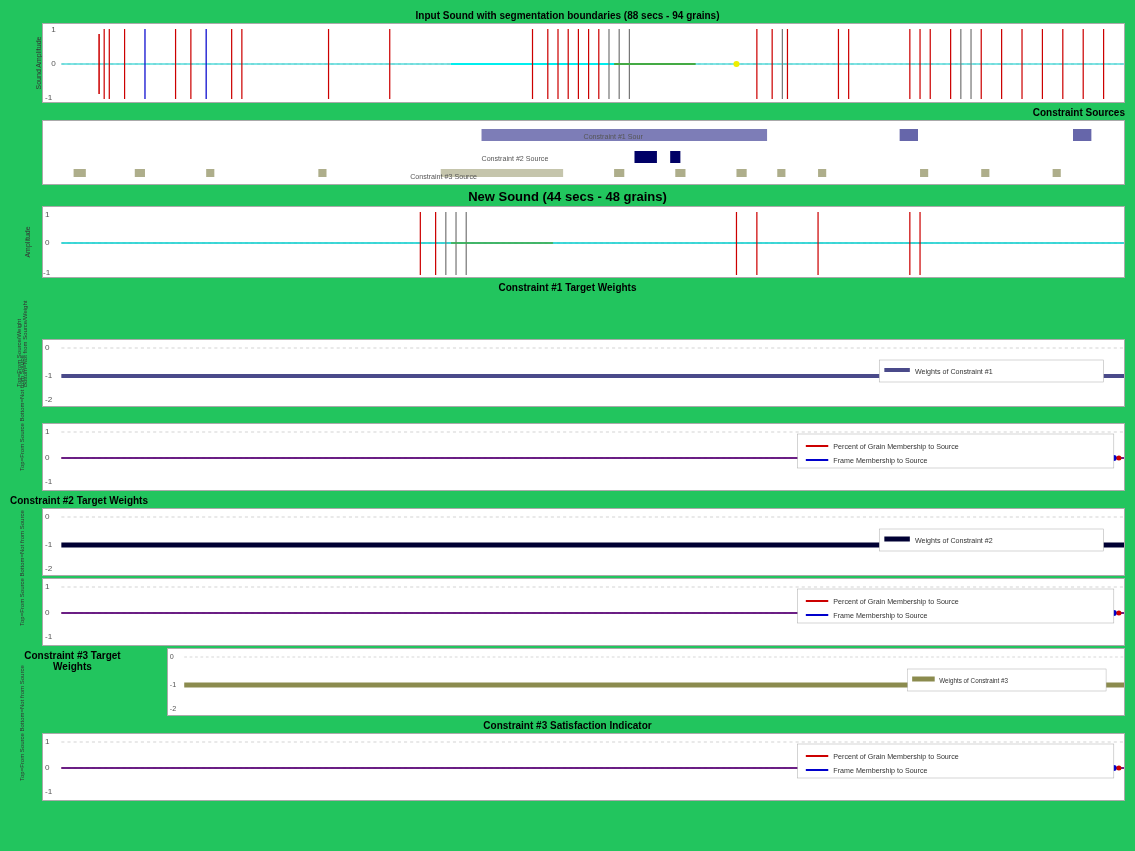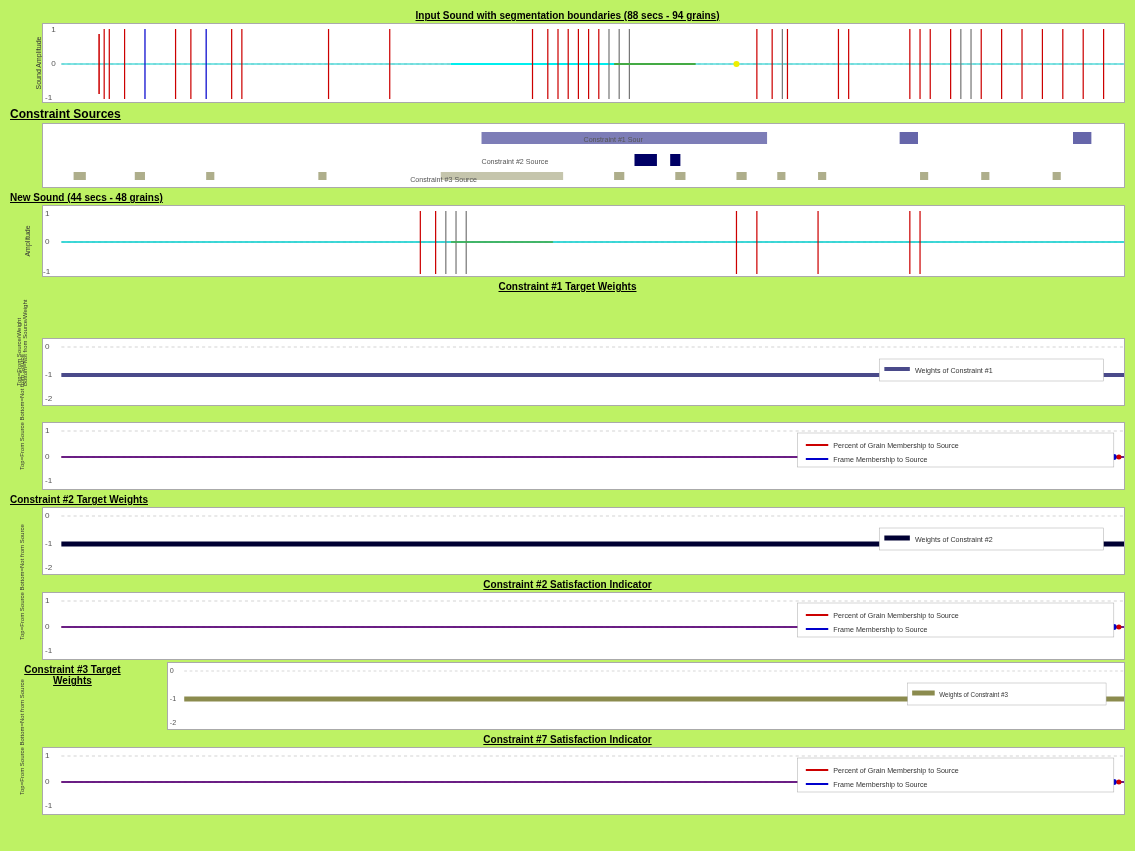--- a/index.html
+++ b/index.html
@@ -8,25 +8,24 @@
       font-family: Arial, sans-serif;
       width: 1135px;
       height: 851px;
       overflow: hidden;
       position: relative;
     }
 
     .main-container {
       width: 1135px;
       height: 851px;
-      background: #bef264;
+      background: #22c55e;
       display: flex;
       flex-direction: column;
       padding: 8px 10px;
-      text-decoration: underline;
     }
 
     svg {
       display: block;
     }
 
   </style>
 </head>
 <body>
 
@@ -99,21 +98,21 @@
           <line x1="980" y1="5" x2="980" y2="75" stroke="#cc0000" stroke-width="1.2"></line>
           <line x1="1000" y1="5" x2="1000" y2="75" stroke="#cc0000" stroke-width="1.2"></line>
           <line x1="1020" y1="5" x2="1020" y2="75" stroke="#cc0000" stroke-width="1.2"></line>
           <line x1="1040" y1="5" x2="1040" y2="75" stroke="#cc0000" stroke-width="1.2"></line>
         </svg>
       </div>
     </div>
   </div>
 
   <div style="display:flex; flex-direction:column; margin-bottom:2px;">
-    <div style="text-align:left; font-size:12px; font-weight:bold; padding:2px 0;">Constraint Sources</div>
+    <div style="text-align:right; font-size:10px; font-weight:bold; padding:2px 0;">Constraint Sources</div>
     <div style="display:flex; flex-direction:row;">
       <div style="width:32px; flex-shrink:0;"></div>
       <div style="flex:1; position:relative; border:1px solid #aaa; height:65px; background:#fff;">
         <svg width="100%" height="65" viewBox="0 0 1060 65" preserveAspectRatio="none">
 
           <rect x="430" y="8" width="280" height="12" fill="#6666aa" opacity="0.85"></rect>
           <text x="530" y="18" font-size="7" fill="#555">Constraint #1 Sour</text>
 
           <rect x="840" y="8" width="18" height="12" fill="#6666aa"></rect>
           <rect x="1010" y="8" width="18" height="12" fill="#6666aa"></rect>
@@ -135,21 +134,21 @@
           <rect x="860" y="48" width="8" height="8" fill="#8b8b5a" opacity="0.7"></rect>
           <rect x="920" y="48" width="8" height="8" fill="#8b8b5a" opacity="0.7"></rect>
           <rect x="990" y="48" width="8" height="8" fill="#8b8b5a" opacity="0.7"></rect>
           <text x="360" y="58" font-size="7" fill="#555">Constraint #3 Source</text>
         </svg>
       </div>
     </div>
   </div>
 
   <div style="display:flex; flex-direction:column; margin-bottom:2px;">
-    <div style="text-align:left; font-size:10px; font-weight:bold; padding:2px 0;">New Sound (44 secs - 48 grains)</div>
+    <div style="text-align:center; font-size:13px; font-weight:bold; padding:2px 0;">New Sound (44 secs - 48 grains)</div>
     <div style="display:flex; flex-direction:row;">
       <div style="width:32px; position:relative; flex-shrink:0;">
         <div style="position:absolute; left:2px; top:50%; font-size:7px; white-space:nowrap; transform:translateY(-50%) rotate(-90deg); transform-origin:center center; color:#333;">Amplitude</div>
       </div>
       <div style="flex:1; position:relative; border:1px solid #aaa; height:72px; background:#fff;">
         <svg width="100%" height="72" viewBox="0 0 1060 72" preserveAspectRatio="none">
           <text x="2" y="10" font-size="8" fill="#555">1</text>
           <text x="2" y="38" font-size="8" fill="#555">0</text>
           <text x="0" y="68" font-size="8" fill="#555">-1</text>
           <line x1="18" y1="36" x2="1060" y2="36" stroke="#aaa" stroke-width="0.5" stroke-dasharray="3,3"></line>
@@ -244,21 +243,20 @@
 
           <rect x="820" y="20" width="220" height="22" fill="white" stroke="#aaa" stroke-width="0.5"></rect>
           <line x1="825" y1="30" x2="850" y2="30" stroke="#000033" stroke-width="5"></line>
           <text x="855" y="34" font-size="7" fill="#333">Weights of Constraint #2</text>
         </svg>
       </div>
     </div>
   </div>
 
   <div style="display:flex; flex-direction:column; margin-bottom:2px;">
-    <div style="text-align:center; font-size:10px; font-weight:bold; padding:2px 0;">Constraint #2 Satisfaction Indicator</div>
     <div style="display:flex; flex-direction:row;">
       <div style="width:32px; position:relative; flex-shrink:0;">
         <div style="position:absolute; left:-2px; top:50%; font-size:6px; white-space:nowrap; transform:translateY(-50%) rotate(-90deg); transform-origin:center center; color:#333; width:28px; text-align:center;">Top=From Source Bottom=Not from Source</div>
       </div>
       <div style="flex:1; position:relative; border:1px solid #aaa; height:68px; background:#fff;">
         <svg width="100%" height="68" viewBox="0 0 1060 68" preserveAspectRatio="none">
           <text x="2" y="10" font-size="8" fill="#555">1</text>
           <text x="2" y="36" font-size="8" fill="#555">0</text>
           <text x="2" y="60" font-size="8" fill="#555">-1</text>
           <line x1="18" y1="8" x2="1060" y2="8" stroke="#aaa" stroke-width="0.5" stroke-dasharray="3,3"></line>
@@ -294,21 +292,21 @@
 
           <rect x="820" y="20" width="220" height="22" fill="white" stroke="#aaa" stroke-width="0.5"></rect>
           <line x1="825" y1="30" x2="850" y2="30" stroke="#8b8b4e" stroke-width="5"></line>
           <text x="855" y="34" font-size="7" fill="#333">Weights of Constraint #3</text>
         </svg>
       </div>
     </div>
   </div>
 
   <div style="display:flex; flex-direction:column; margin-bottom:2px;">
-    <div style="text-align:center; font-size:10px; font-weight:bold; padding:2px 0;">Constraint #7 Satisfaction Indicator</div>
+    <div style="text-align:center; font-size:10px; font-weight:bold; padding:2px 0;">Constraint #3 Satisfaction Indicator</div>
     <div style="display:flex; flex-direction:row;">
       <div style="width:32px; position:relative; flex-shrink:0;">
         <div style="position:absolute; left:-2px; top:50%; font-size:6px; white-space:nowrap; transform:translateY(-50%) rotate(-90deg); transform-origin:center center; color:#333; width:28px; text-align:center;">Top=From Source Bottom=Not from Source</div>
       </div>
       <div style="flex:1; position:relative; border:1px solid #aaa; height:68px; background:#fff;">
         <svg width="100%" height="68" viewBox="0 0 1060 68" preserveAspectRatio="none">
           <text x="2" y="10" font-size="8" fill="#555">1</text>
           <text x="2" y="36" font-size="8" fill="#555">0</text>
           <text x="2" y="60" font-size="8" fill="#555">-1</text>
           <line x1="18" y1="8" x2="1060" y2="8" stroke="#aaa" stroke-width="0.5" stroke-dasharray="3,3"></line>

